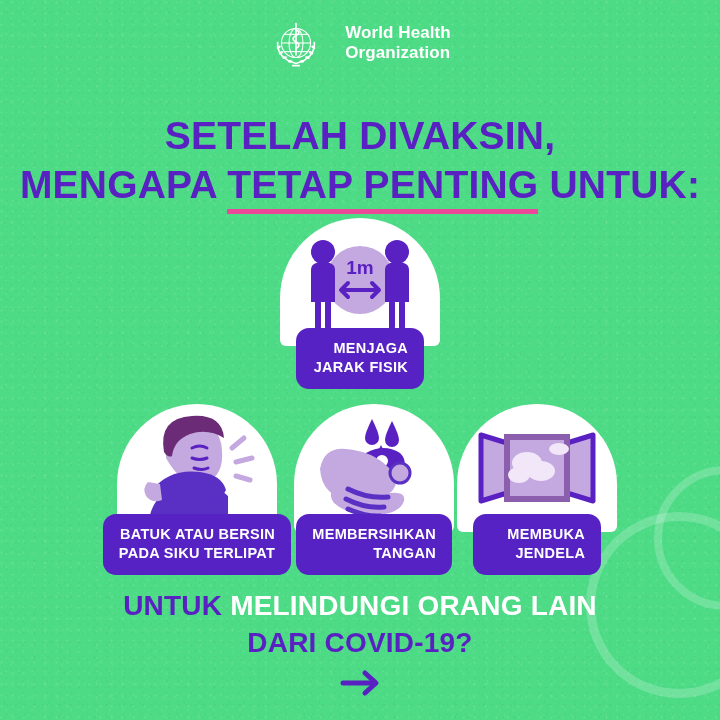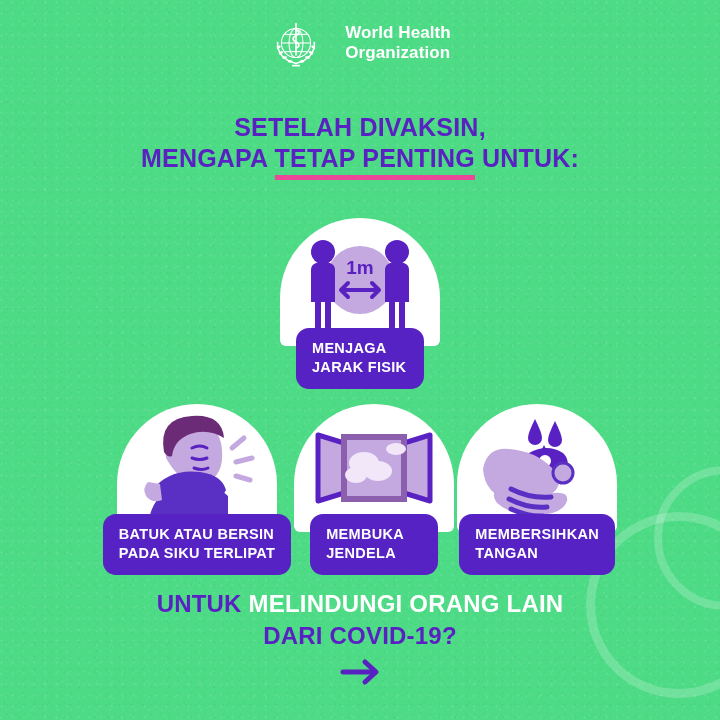--- a/index.html
+++ b/index.html
@@ -69,21 +69,21 @@
   }
 
   
   #headline {
     position: absolute;
     top: 112px;
     left: 0;
     right: 0;
     text-align: center;
     color: #5a21c2;
-    font-size: 25px;
+    font-size: 39px;
     font-weight: bold;
     line-height: 1.25;
     letter-spacing: .2px;
   }
   #headline .line { display: block; }
   .u-mark {
     border-bottom: 5px solid #ec4899;
     padding-bottom: 3px;
   }
 
@@ -115,38 +115,38 @@
   .dome svg { display: block; }
 
   .pill {
     position: relative;
     margin-top: -18px;
     background: #5722c4;
     color: #ffffff;
     border-radius: 13px;
     padding: 11px 16px 12px;
     min-width: 128px;
-    text-align: left;
+    text-align: right;
     font-size: 14.5px;
     font-weight: bold;
     line-height: 1.32;
     letter-spacing: .3px;
     white-space: pre-line;
     box-sizing: border-box;
   }
   .pill.wide { min-width: 168px; }
 
   
   #footer {
     position: absolute;
     top: 588px;
     left: 0;
     right: 0;
     text-align: center;
-    font-size: 24px;
+    font-size: 28px;
     font-weight: bold;
     line-height: 1.32;
     letter-spacing: .2px;
   }
   #footer .line { display: block; }
   .c-purple { color: #5a21c2; }
   .c-white  { color: #ffffff; }
   #footer-arrow { margin-top: 6px; display: block; }
   #footer-arrow svg { display: inline-block; }
 </style>
@@ -270,69 +270,69 @@
           </svg>
         </span>
       </div>
       <div class="pill wide">BATUK ATAU BERSIN
 PADA SIKU TERLIPAT</div>
     </div>
 
     <div class="card">
       <div class="dome">
         <span>
+          <svg width="140" height="115" viewBox="0 0 140 115" aria-hidden="true">
+
+            <g fill="#5a21c2">
+              <path d="M68 8 q7 14 7 19 a7 7 0 0 1 -14 0 q0-5 7-19z"></path>
+              <path d="M88 10 q7 14 7 19 a7 7 0 0 1 -14 0 q0-5 7-19z"></path>
+              <path d="M77 34 q6 12 6 16 a6 6 0 0 1 -12 0 q0-4 6-16z"></path>
+            </g>
+
+            <path d="M62 42 q18-10 34 0 q10 10 -2 20 q-18 12 -34 0 q-8-12 2-20z" fill="#5a21c2"></path>
+            <circle cx="78" cy="50" r="6" fill="#ffffff"></circle>
+
+            <path d="M16 58 q4-22 26-20 q26 2 42 18 q14 12 4 24 q-14 14 -40 10 q-30-4 -32 -32z" fill="#c4a8e0"></path>
+
+            <path d="M34 74 q24 12 52 8 q16-2 14 8 q-4 12 -26 14 q-28 2 -44 -12 q-8-10 4 -18z" fill="#c4a8e0"></path>
+            <g stroke="#5a2fc4" stroke-width="5" fill="none" stroke-linecap="round">
+              <path d="M44 78 q20 10 40 8"></path>
+              <path d="M42 88 q20 10 38 8"></path>
+              <path d="M44 98 q18 8 32 7"></path>
+            </g>
+
+            <circle cx="96" cy="62" r="10" fill="#c4a8e0" stroke="#5a2fc4" stroke-width="3"></circle>
+          </svg>
+        </span>
+      </div>
+      <div class="pill">MEMBERSIHKAN
+TANGAN</div>
+    </div>
+
+    <div class="card">
+      <div class="dome">
+        <span>
           <svg width="140" height="110" viewBox="0 0 140 110" aria-hidden="true">
 
             <path d="M14 22 l26 8 v50 l-26 8 z" fill="#c4a8e0" stroke="#5a21c2" stroke-width="5" stroke-linejoin="round"></path>
 
             <path d="M126 22 l-26 8 v50 l26 8 z" fill="#c4a8e0" stroke="#5a21c2" stroke-width="5" stroke-linejoin="round"></path>
 
             <rect x="40" y="24" width="60" height="62" fill="#c4a8e0" stroke="#8c5fae" stroke-width="6"></rect>
             <g fill="#f1e7f8">
               <ellipse cx="60" cy="50" rx="15" ry="11"></ellipse>
               <ellipse cx="74" cy="58" rx="14" ry="10"></ellipse>
               <ellipse cx="52" cy="62" rx="11" ry="8"></ellipse>
               <ellipse cx="92" cy="36" rx="10" ry="6"></ellipse>
             </g>
           </svg>
         </span>
       </div>
       <div class="pill">MEMBUKA
 JENDELA</div>
-    </div>
-
-    <div class="card">
-      <div class="dome">
-        <span>
-          <svg width="140" height="115" viewBox="0 0 140 115" aria-hidden="true">
-
-            <g fill="#5a21c2">
-              <path d="M68 8 q7 14 7 19 a7 7 0 0 1 -14 0 q0-5 7-19z"></path>
-              <path d="M88 10 q7 14 7 19 a7 7 0 0 1 -14 0 q0-5 7-19z"></path>
-              <path d="M77 34 q6 12 6 16 a6 6 0 0 1 -12 0 q0-4 6-16z"></path>
-            </g>
-
-            <path d="M62 42 q18-10 34 0 q10 10 -2 20 q-18 12 -34 0 q-8-12 2-20z" fill="#5a21c2"></path>
-            <circle cx="78" cy="50" r="6" fill="#ffffff"></circle>
-
-            <path d="M16 58 q4-22 26-20 q26 2 42 18 q14 12 4 24 q-14 14 -40 10 q-30-4 -32 -32z" fill="#c4a8e0"></path>
-
-            <path d="M34 74 q24 12 52 8 q16-2 14 8 q-4 12 -26 14 q-28 2 -44 -12 q-8-10 4 -18z" fill="#c4a8e0"></path>
-            <g stroke="#5a2fc4" stroke-width="5" fill="none" stroke-linecap="round">
-              <path d="M44 78 q20 10 40 8"></path>
-              <path d="M42 88 q20 10 38 8"></path>
-              <path d="M44 98 q18 8 32 7"></path>
-            </g>
-
-            <circle cx="96" cy="62" r="10" fill="#c4a8e0" stroke="#5a2fc4" stroke-width="3"></circle>
-          </svg>
-        </span>
-      </div>
-      <div class="pill">MEMBERSIHKAN
-TANGAN</div>
     </div>
 
   </div>
 
   <div id="footer">
     <span class="line"><span class="c-purple">UNTUK </span><span class="c-white">MELINDUNGI ORANG LAIN</span></span>
     <span class="line c-purple">DARI COVID-19?</span>
     <span id="footer-arrow">
       <svg width="46" height="30" viewBox="0 0 46 30" aria-hidden="true">
         <g stroke="#5a21c2" stroke-width="5" fill="none" stroke-linecap="round" stroke-linejoin="round">

